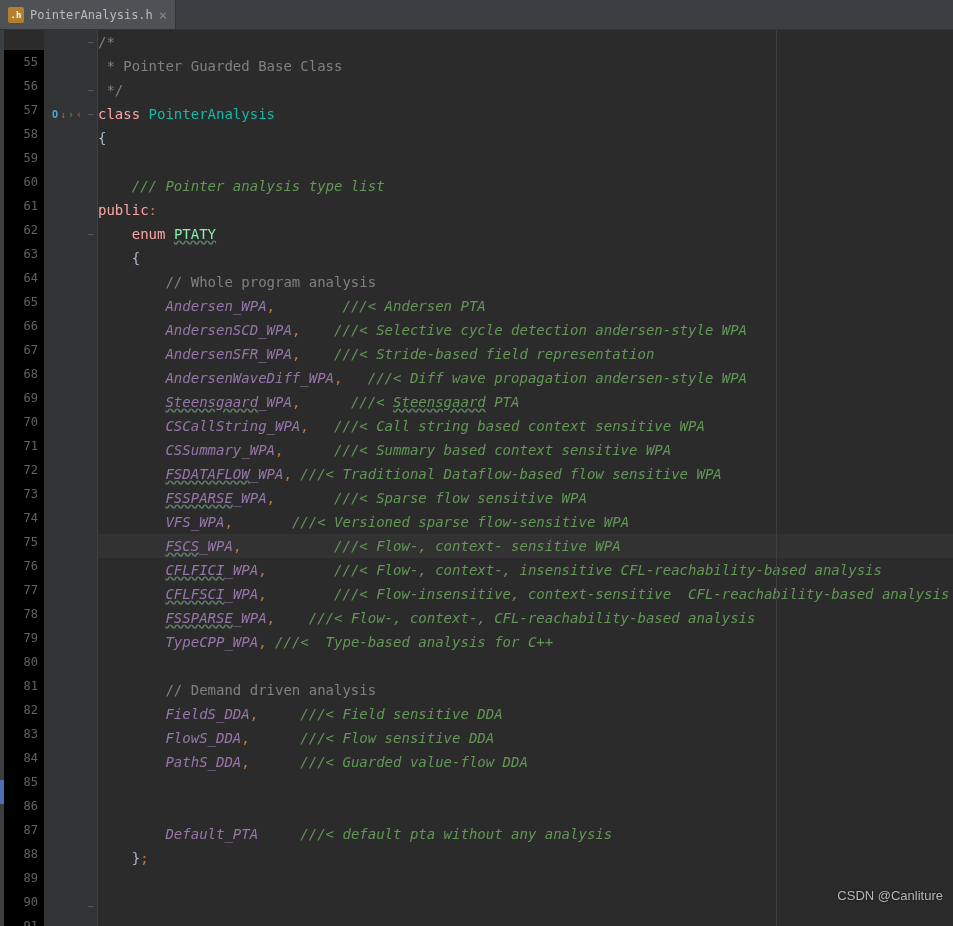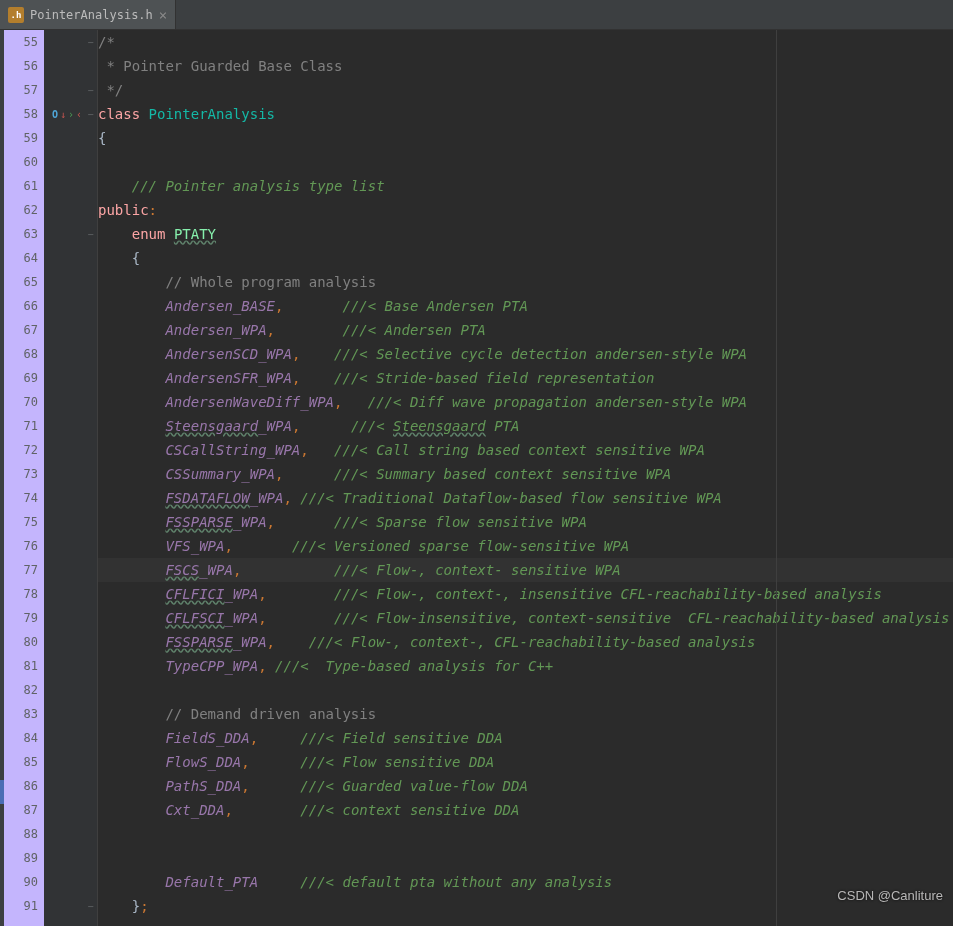--- a/index.html
+++ b/index.html
@@ -53,27 +53,28 @@
     width: 4px;
     background: #3c3f41;
   }
   .left-strip .mark {
     position: absolute;
     left:0; width:4px; height:24px;
     background:#4a6db5;
     top: 780px;
   }
   .gutter {
-    background: #c4b5fd;
+    background: #000000;
     color: #606366;
     font-size: 12px;
     text-align: right;
     padding-top: 0;
     user-select: none;
     width: 40px;
+    margin-top: 20px;
   }
   .gutter .gline {
     height: 24px;
     line-height: 24px;
     padding-right: 6px;
   }
   .gutter-ann {
     width: 40px;
     background: #313335;
   }
@@ -299,42 +300,40 @@
       <div class="line"><span class="c-cmt"> * Pointer Guarded Base Class</span></div>
       <div class="line"><span class="c-cmt"> */</span></div>
       <div class="line"><span class="c-kw">class </span><span class="c-cls">PointerAnalysis</span></div>
       <div class="line"><span class="c-br">{</span></div>
       <div class="line"></div>
       <div class="line">    <span class="c-doc">/// Pointer analysis type list</span></div>
       <div class="line"><span class="c-kw">public</span><span class="c-pun">:</span></div>
       <div class="line">    <span class="c-kw">enum </span><span class="c-enum">PTATY</span></div>
       <div class="line">    <span class="c-br">{</span></div>
       <div class="line">        <span class="c-cmt">// Whole program analysis</span></div>
-      <div class="line">        <span class="c-enmv">Andersen_BASE</span><span class="c-pun">,</span>       <span class="c-doc">///&lt; Base Andersen PTA</span></div>
       <div class="line">        <span class="c-enmv">Andersen_WPA</span><span class="c-pun">,</span>        <span class="c-doc">///&lt; Andersen PTA</span></div>
       <div class="line">        <span class="c-enmv">AndersenSCD_WPA</span><span class="c-pun">,</span>    <span class="c-doc">///&lt; Selective cycle detection andersen-style WPA</span></div>
       <div class="line">        <span class="c-enmv">AndersenSFR_WPA</span><span class="c-pun">,</span>    <span class="c-doc">///&lt; Stride-based field representation</span></div>
       <div class="line">        <span class="c-enmv">AndersenWaveDiff_WPA</span><span class="c-pun">,</span>   <span class="c-doc">///&lt; Diff wave propagation andersen-style WPA</span></div>
       <div class="line">        <span class="c-enmu">Steensgaard</span><span class="c-enmv">_WPA</span><span class="c-pun">,</span>      <span class="c-doc">///&lt; </span><span class="c-doc-u">Steensgaard</span><span class="c-doc"> PTA</span></div>
       <div class="line">        <span class="c-enmv">CSCallString_WPA</span><span class="c-pun">,</span>   <span class="c-doc">///&lt; Call string based context sensitive WPA</span></div>
       <div class="line">        <span class="c-enmv">CSSummary_WPA</span><span class="c-pun">,</span>      <span class="c-doc">///&lt; Summary based context sensitive WPA</span></div>
       <div class="line">        <span class="c-enmu">FSDATAFLOW</span><span class="c-enmv">_WPA</span><span class="c-pun">,</span> <span class="c-doc">///&lt; Traditional Dataflow-based flow sensitive WPA</span></div>
       <div class="line">        <span class="c-enmu">FSSPARSE</span><span class="c-enmv">_WPA</span><span class="c-pun">,</span>       <span class="c-doc">///&lt; Sparse flow sensitive WPA</span></div>
       <div class="line">        <span class="c-enmv">VFS_WPA</span><span class="c-pun">,</span>       <span class="c-doc">///&lt; Versioned sparse flow-sensitive WPA</span></div>
       <div class="line current-line">        <span class="c-enmu">FSCS</span><span class="c-enmv">_WPA</span><span class="c-pun">,</span>           <span class="c-doc">///&lt; Flow-, context- sensitive WPA</span></div>
       <div class="line">        <span class="c-enmu">CFLFICI</span><span class="c-enmv">_WPA</span><span class="c-pun">,</span>        <span class="c-doc">///&lt; Flow-, context-, insensitive CFL-reachability-based analysis</span></div>
       <div class="line">        <span class="c-enmu">CFLFSCI</span><span class="c-enmv">_WPA</span><span class="c-pun">,</span>        <span class="c-doc">///&lt; Flow-insensitive, context-sensitive  CFL-reachability-based analysis</span></div>
       <div class="line">        <span class="c-enmu">FSSPARSE</span><span class="c-enmv">_WPA</span><span class="c-pun">,</span>    <span class="c-doc">///&lt; Flow-, context-, CFL-reachability-based analysis</span></div>
       <div class="line">        <span class="c-enmv">TypeCPP_WPA</span><span class="c-pun">,</span> <span class="c-doc">///&lt;  Type-based analysis for C++</span></div>
       <div class="line"></div>
       <div class="line">        <span class="c-cmt">// Demand driven analysis</span></div>
       <div class="line">        <span class="c-enmv">FieldS_DDA</span><span class="c-pun">,</span>     <span class="c-doc">///&lt; Field sensitive DDA</span></div>
       <div class="line">        <span class="c-enmv">FlowS_DDA</span><span class="c-pun">,</span>      <span class="c-doc">///&lt; Flow sensitive DDA</span></div>
       <div class="line">        <span class="c-enmv">PathS_DDA</span><span class="c-pun">,</span>      <span class="c-doc">///&lt; Guarded value-flow DDA</span></div>
-      <div class="line">        <span class="c-enmv">Cxt_DDA</span><span class="c-pun">,</span>        <span class="c-doc">///&lt; context sensitive DDA</span></div>
       <div class="line"></div>
       <div class="line"></div>
       <div class="line">        <span class="c-enmv">Default_PTA</span>     <span class="c-doc">///&lt; default pta without any analysis</span></div>
       <div class="line">    <span class="c-br">}</span><span class="c-pun">;</span></div>
     </div>
 </div>
 
 <div class="watermark">CSDN @Canliture</div>
 
 </body></html>

